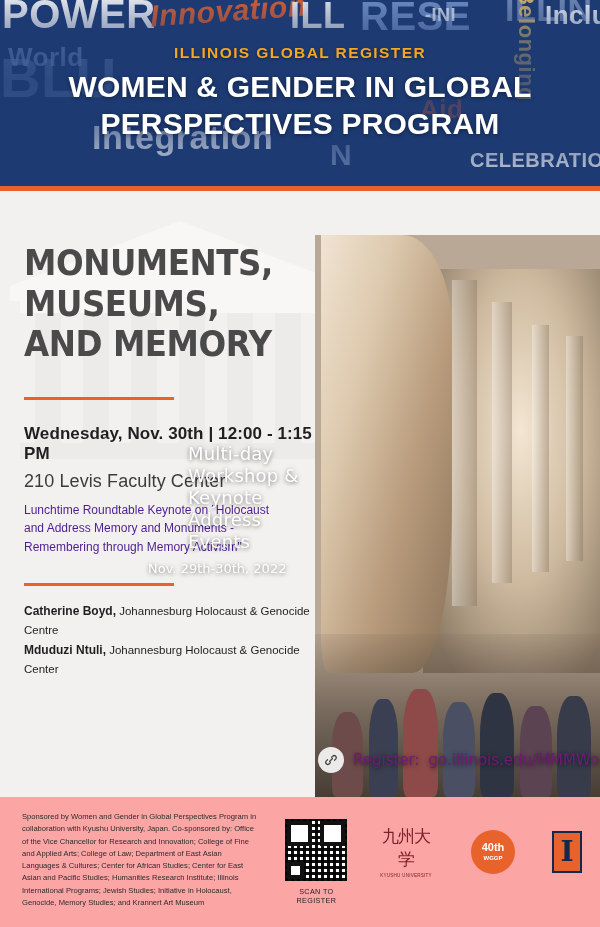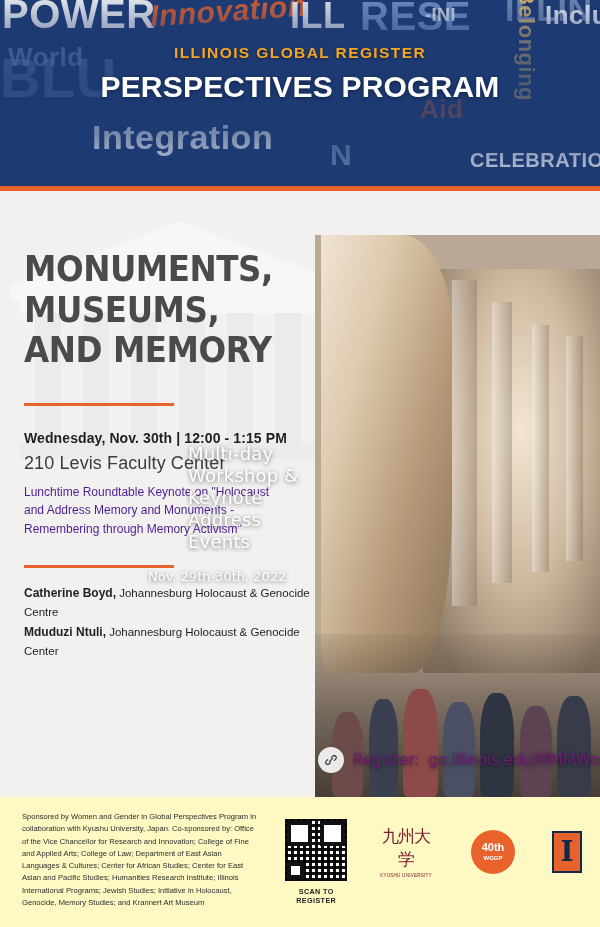--- a/index.html
+++ b/index.html
@@ -75,42 +75,42 @@
     overflow: hidden;
   }
   .ghost-building {
     position: absolute;
     left: -20px; top: 0;
     width: 360px; height: 300px;
     opacity: 0.5;
   }
   .left-col {
     position: absolute;
-    left: 24px; top: 58px;
+    left: 24px; top: 52px;
     width: 292px;
     z-index: 4;
   }
   .headline {
     font-family: "DejaVu Sans", sans-serif;
     font-weight: bold;
     font-size: 35px;
     line-height: 1.16;
     letter-spacing: -0.5px;
     color: #4a4a4a;
     text-transform: uppercase;
     transform: scaleX(0.93);
     transform-origin: left top;
   }
   .divider {
     width: 150px; height: 3px;
     background: #e8622c;
     margin: 32px 0 24px 0;
   }
   .event-when {
-    font-size: 14px;
+    font-size: 17px;
     font-weight: bold;
     color: #1f1f1f;
     margin-bottom: 7px;
     letter-spacing: 0.1px;
   }
   .event-loc {
     font-size: 18px;
     color: #3c3c3c;
     margin-bottom: 9px;
     letter-spacing: 0.1px;
@@ -189,21 +189,21 @@
     font-size: 18px;
     line-height: 1.22;
     text-shadow: 0 1px 4px rgba(0,0,0,0.55);
     letter-spacing: 0.2px;
     padding-left: 40px;
   }
   .photo-dates {
     color: #ffffff;
     font-family: "DejaVu Sans", sans-serif;
     font-size: 13px;
-    margin-top: 16px;
+    margin-top: 8px;
     text-shadow: 0 1px 4px rgba(0,0,0,0.55);
   }
   .register-row {
     position: absolute;
     left: 318px; bottom: 24px;
     display: flex; align-items: center; gap: 9px;
     z-index: 7;
   }
   .reg-circle {
     width: 26px; height: 26px;
@@ -217,36 +217,35 @@
     color: #701a75;
     font-size: 15px;
     text-shadow: 0 1px 4px rgba(0,0,0,0.6);
     white-space: nowrap;
   }
 
   
   .footer {
     position: relative;
     width: 600px; height: 130px;
-    background: #fef9c3;
+    background: #fca5a5;
     padding: 14px 18px 0 22px;
     display: flex;
     align-items: flex-start;
   }
   .sponsor {
     width: 290px;
     font-size: 7.6px;
     line-height: 1.62;
     color: #2b2b2b;
   }
   .qr-block {
     margin-left: 24px;
     text-align: center;
     padding-top: 8px;
-    font-weight: bold;
   }
   .qr {
     width: 62px; height: 62px;
     background:
       repeating-linear-gradient(90deg, #111 0 3px, #fff 3px 6px),
       repeating-linear-gradient(0deg, #111 0 3px, #fff 3px 6px);
     background-blend-mode: multiply;
     position: relative;
     margin: 0 auto;
   }
@@ -318,20 +317,21 @@
         <div class="wa" style="top: 34px; left: 470px; font-size: 22px; color: rgb(232, 192, 108); opacity: 0.9; font-style: normal; transform: rotate(90deg);">Belonging</div>
         <div class="wa" style="top: 50px; left: 0px; font-size: 56px; color: rgb(143, 176, 224); opacity: 0.5; font-style: normal;">BLU</div>
         <div class="wa" style="top: 120px; left: 92px; font-size: 34px; color: rgb(255, 255, 255); opacity: 0.9; font-style: normal;">Integration</div>
         <div class="wa" style="top: 150px; left: 470px; font-size: 20px; color: rgb(255, 255, 255); opacity: 0.85; font-style: normal;">CELEBRATION</div>
         <div class="wa" style="top: 96px; left: 420px; font-size: 26px; color: rgb(232, 98, 44); opacity: 0.7; font-style: normal;">Aid</div>
         <div class="wa" style="top: 140px; left: 330px; font-size: 30px; color: rgb(168, 188, 224); opacity: 0.55; font-style: normal;">N</div>
       </div>
     <div class="header-overlay"></div>
     <div class="header-text">
       <div class="inst-line">ILLINOIS GLOBAL REGISTER</div>
+      <div class="title-line">WOMEN &amp; GENDER IN GLOBAL</div>
       <div class="title-line">PERSPECTIVES PROGRAM</div>
     </div>
   </div>
   <div class="orange-rule"></div>
 
   <div class="body-area">
 
     <svg class="ghost-building" viewBox="0 0 360 300">
       <g fill="#ffffff" opacity="0.85">
         <polygon points="30,95 200,30 370,95 370,110 30,110"></polygon>

